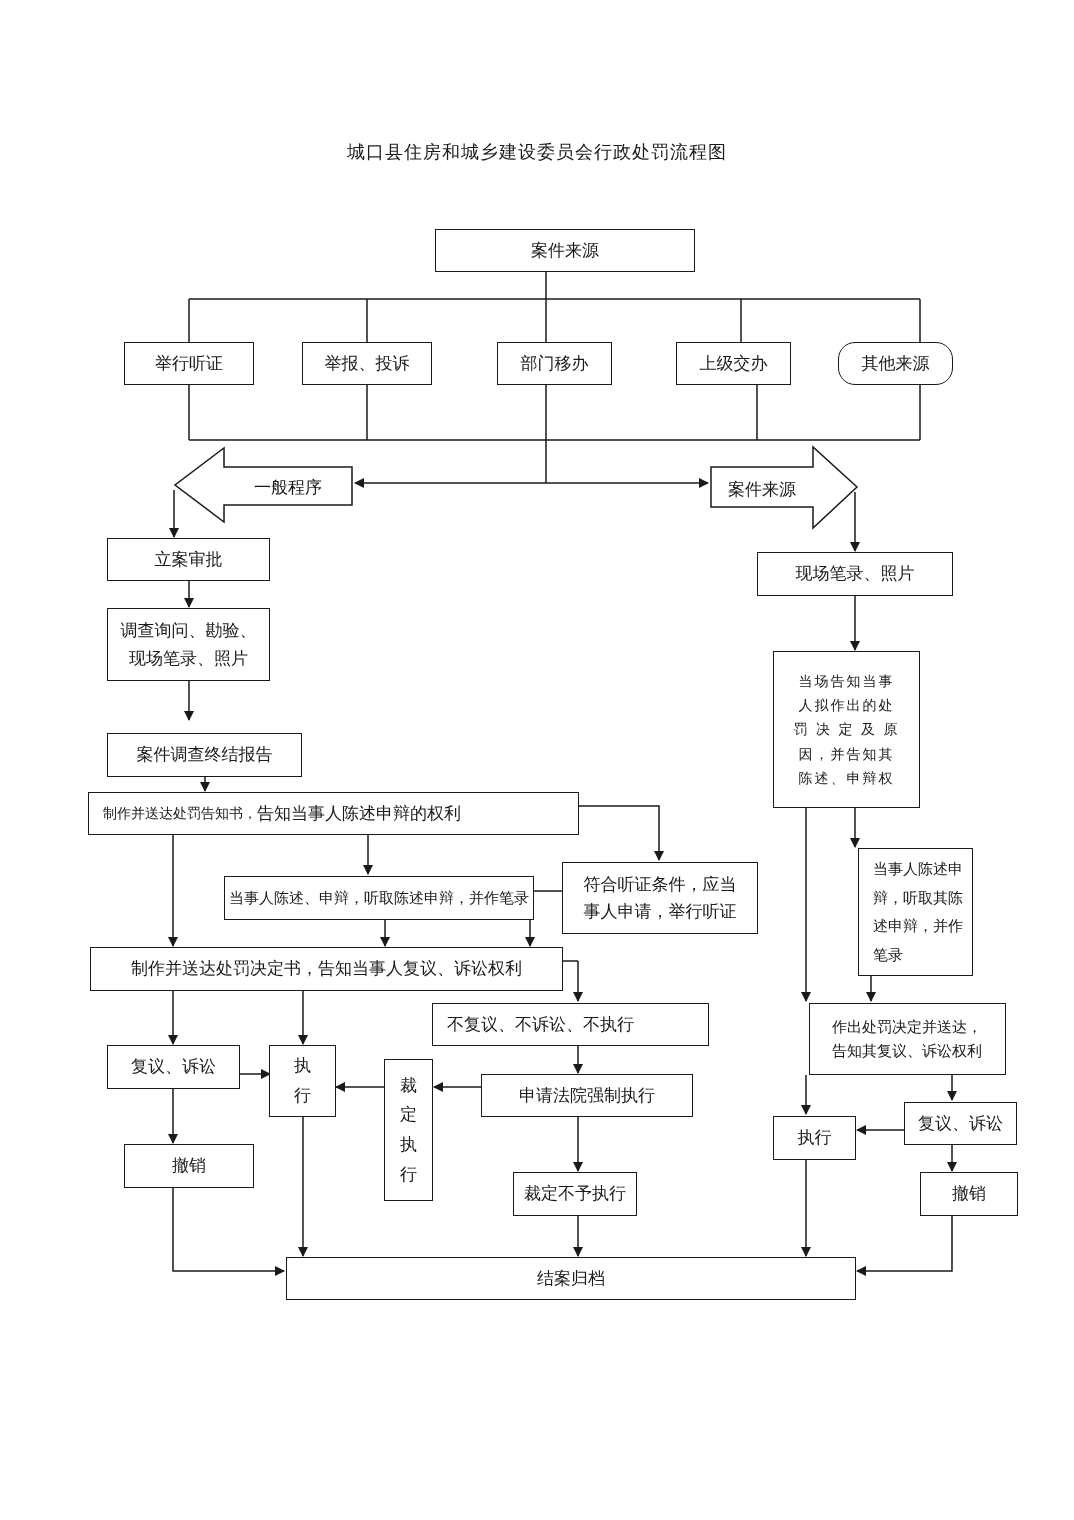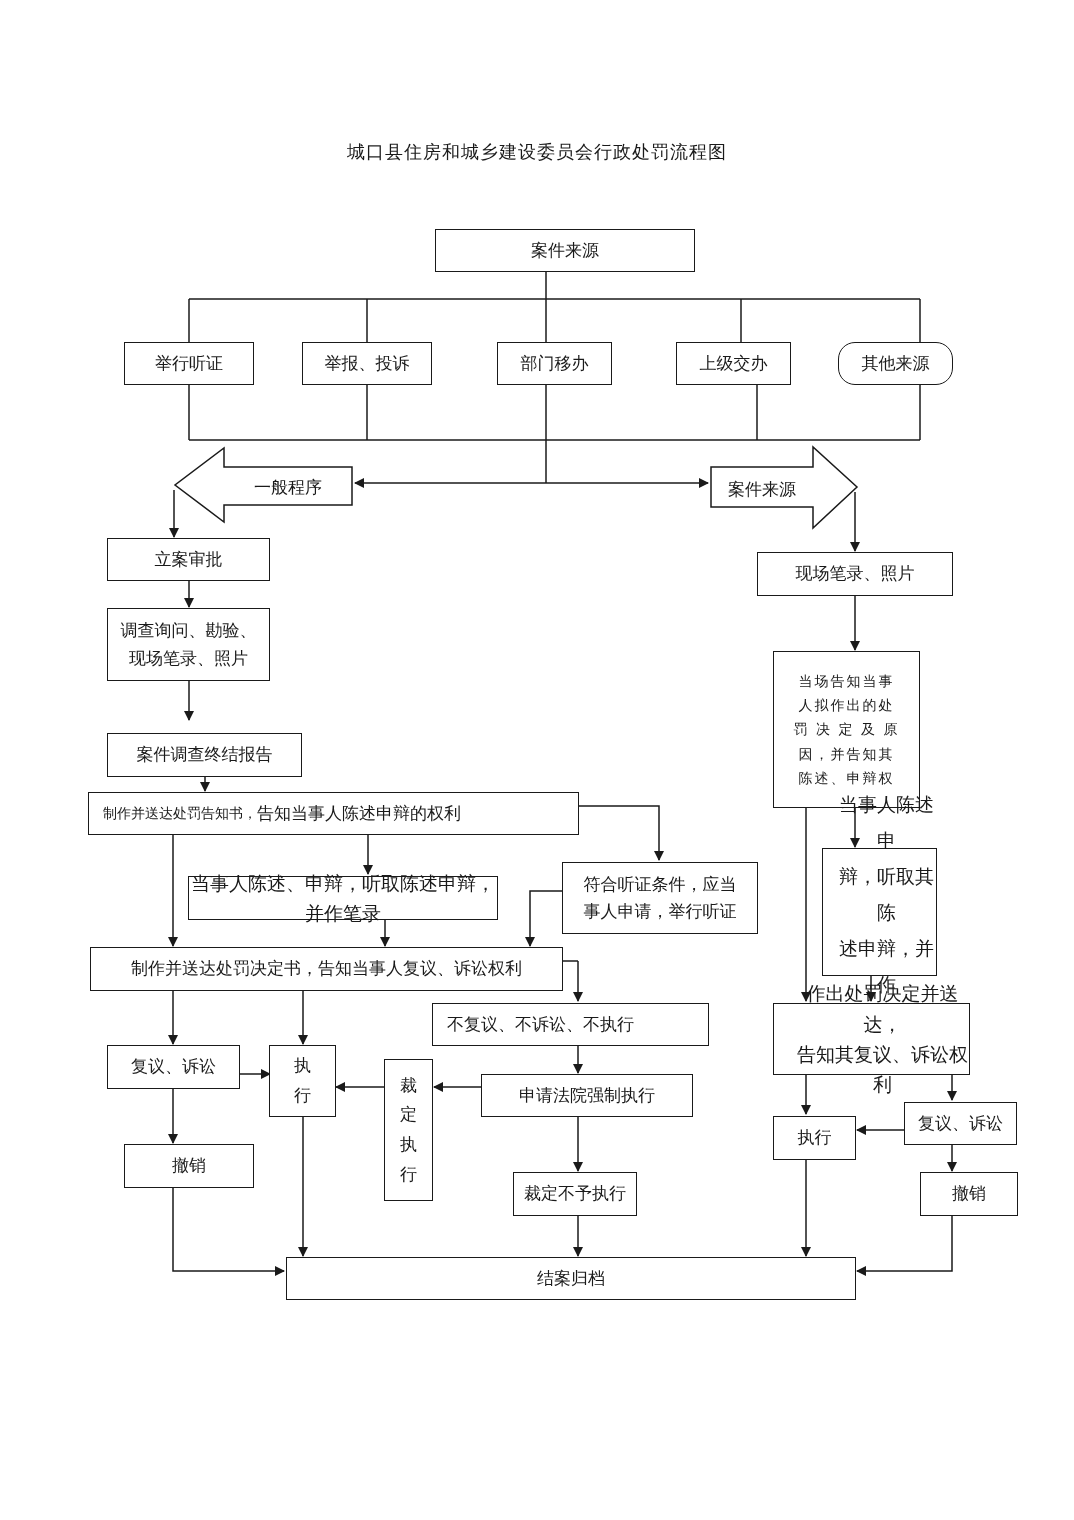--- a/index.html
+++ b/index.html
@@ -5,21 +5,21 @@
   html, body { margin:0; padding:0; background:#ffffff; }
   body { width:1074px; height:1520px; position:relative; overflow:hidden;
          font-family:"DejaVu Serif","Liberation Serif",serif; color:#1a1a1a; }
   #title { position:absolute; left:0; width:1074px; top:140px; text-align:center;
            font-family:"DejaVu Sans","Liberation Sans",sans-serif; font-size:18px; letter-spacing:1px; }
   svg#lines { position:absolute; left:0; top:0; }
   .box { position:absolute; border:1.5px solid #1a1a1a; background:#fff; box-sizing:border-box;
          display:flex; align-items:center; justify-content:center; text-align:center;
          font-size:17px; line-height:1.6; }
   .box.left { justify-content:flex-start; text-align:left; padding-left:14px; }
-  .box.small { font-size:19px; }
+  .box.small { font-size:15px;margin-left:36px; }
   .box.wide-spaced { letter-spacing:2px; line-height:1.72; font-size:14px; }
   .vert { flex-direction:column; line-height:1.75; }
   .arrow-label { position:absolute; font-size:17px; display:flex; align-items:center; justify-content:center; }
 </style>
 </head>
 <body>
 
 <div id="title">城口县住房和城乡建设委员会行政处罚流程图</div>
 
 <svg id="lines" width="1074" height="1520" viewBox="0 0 1074 1520">

